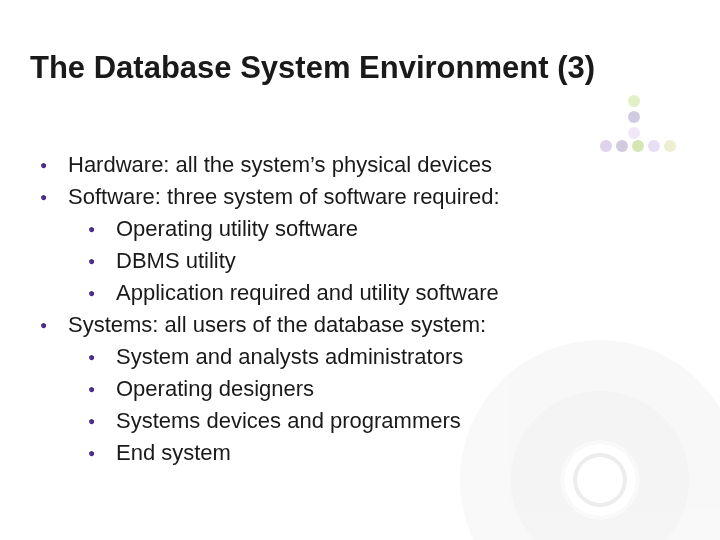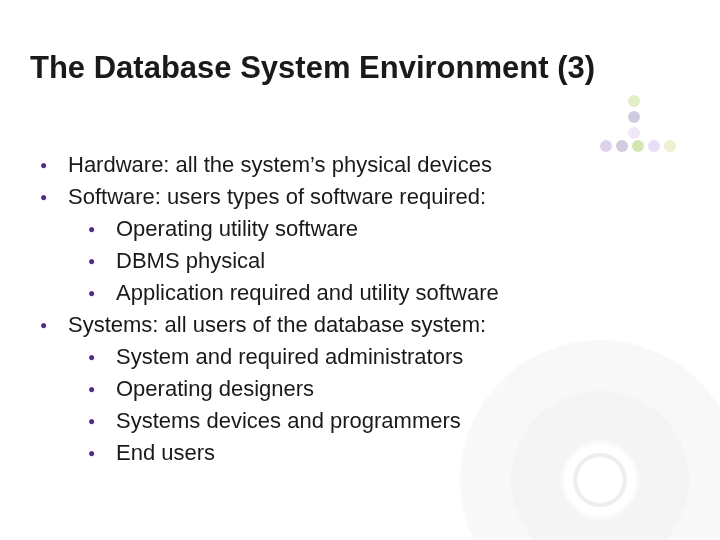--- a/index.html
+++ b/index.html
@@ -151,57 +151,57 @@
 
   <div class="body">
 
     <div class="lvl1">
       <span class="bullet">●</span>
       <span class="txt">Hardware: all the system’s physical devices</span>
     </div>
 
     <div class="lvl1">
       <span class="bullet">●</span>
-      <span class="txt">Software: users types of software required:</span>
+      <span class="txt">Software: three system of software required:</span>
     </div>
 
     <div class="lvl2">
       <span class="bullet">●</span>
       <span class="txt">Operating utility software</span>
     </div>
 
     <div class="lvl2">
       <span class="bullet">●</span>
-      <span class="txt">DBMS physical</span>
+      <span class="txt">DBMS utility</span>
     </div>
 
     <div class="lvl2">
       <span class="bullet">●</span>
       <span class="txt">Application required and utility software</span>
     </div>
 
     <div class="lvl1">
       <span class="bullet">●</span>
       <span class="txt">Systems: all users of the database system:</span>
     </div>
 
     <div class="lvl2">
       <span class="bullet">●</span>
-      <span class="txt">System and required administrators</span>
+      <span class="txt">System and analysts administrators</span>
     </div>
 
     <div class="lvl2">
       <span class="bullet">●</span>
       <span class="txt">Operating designers</span>
     </div>
 
     <div class="lvl2">
       <span class="bullet">●</span>
       <span class="txt">Systems devices and programmers</span>
     </div>
 
     <div class="lvl2">
       <span class="bullet">●</span>
-      <span class="txt">End users</span>
+      <span class="txt">End system</span>
     </div>
 
   </div>
 </div>
 
 </body></html>

